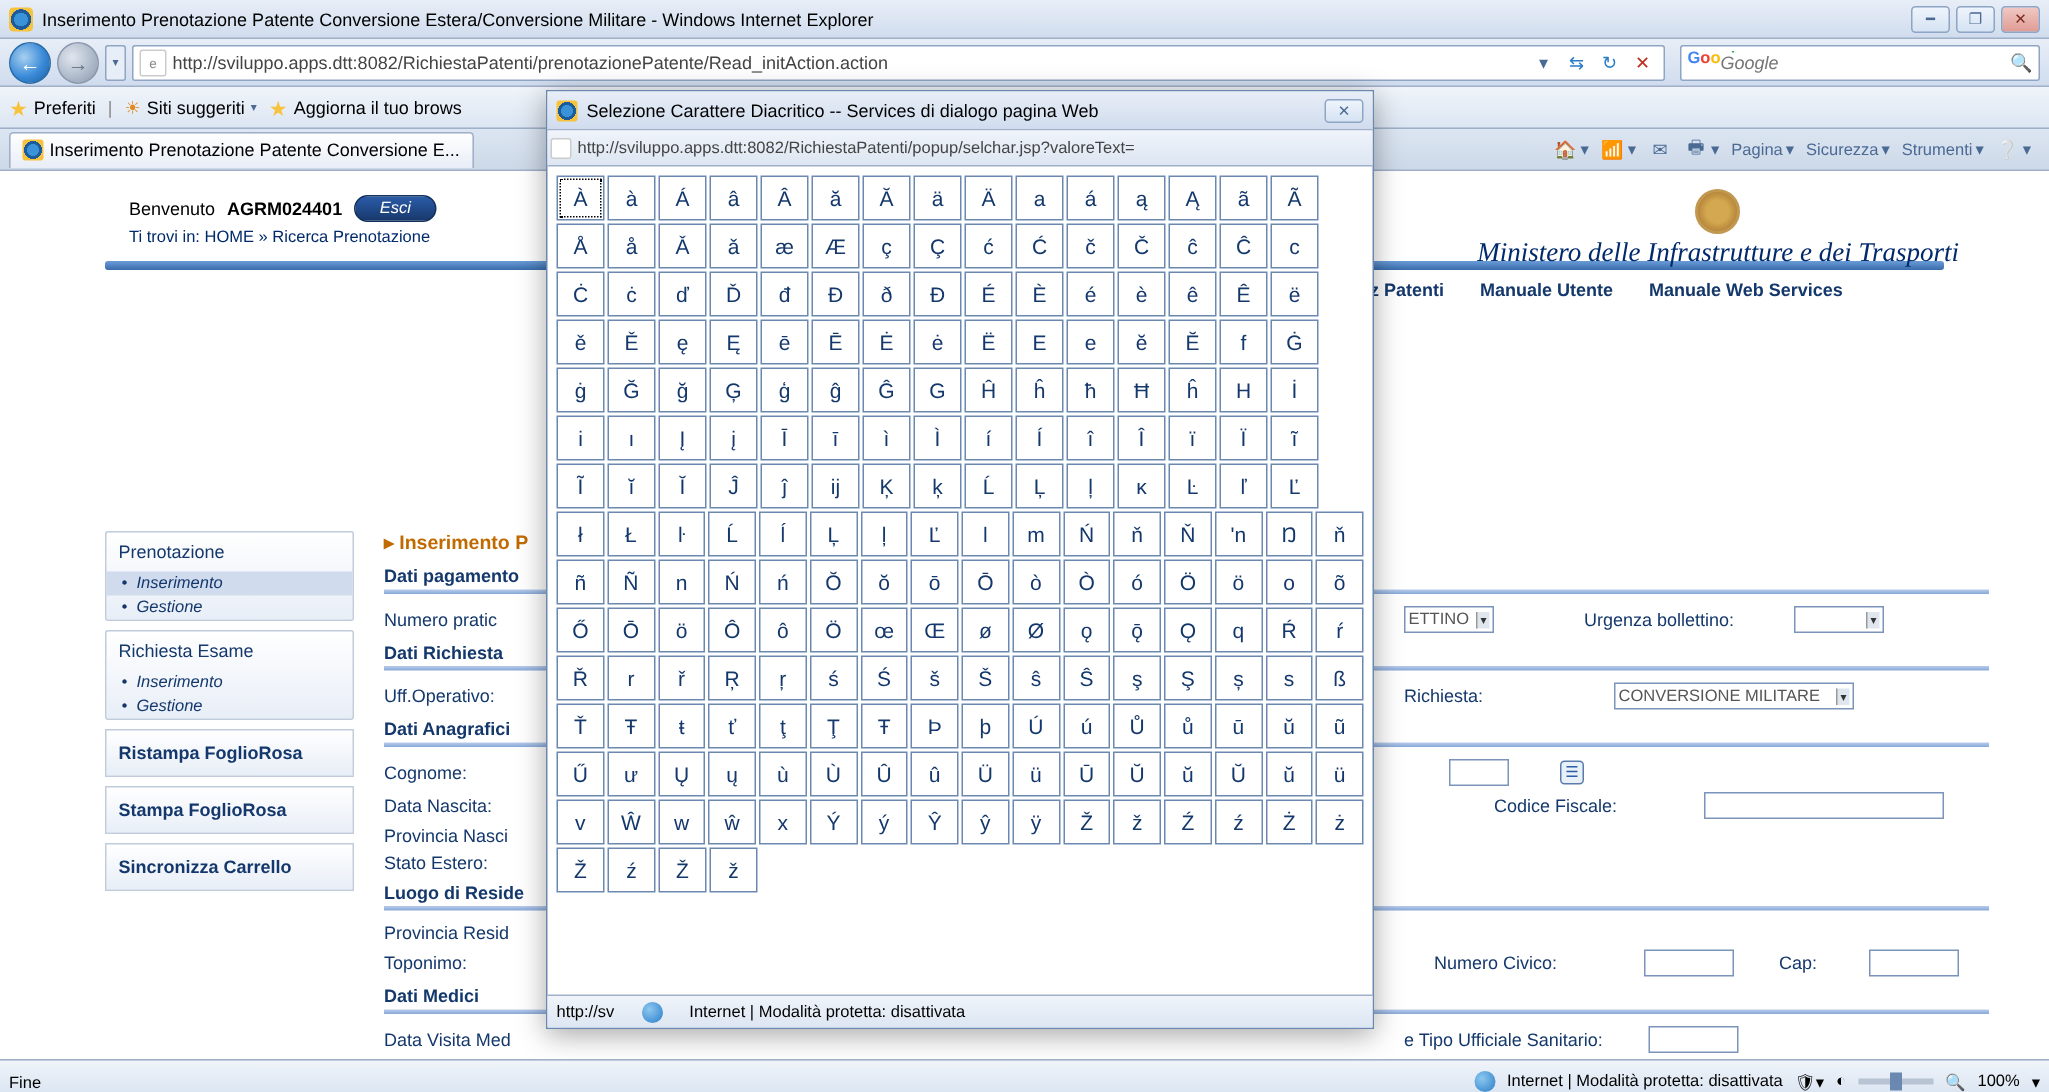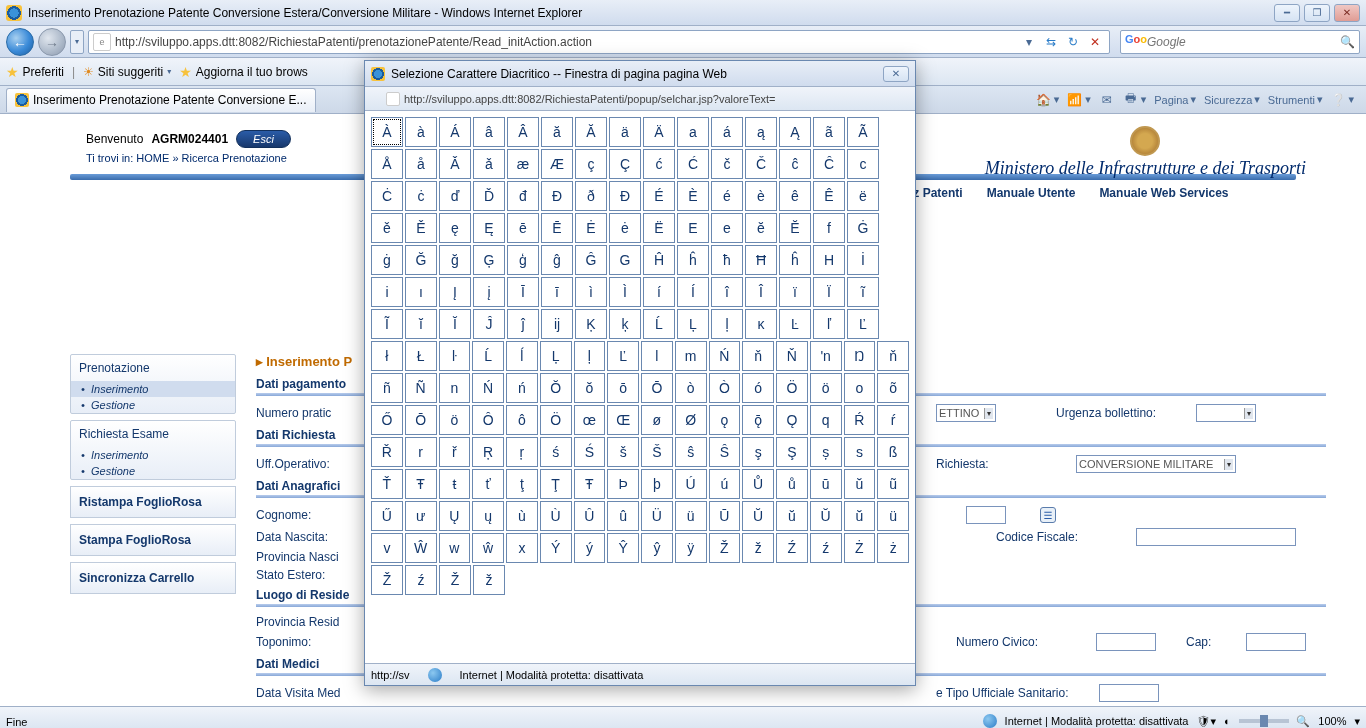--- a/index.html
+++ b/index.html
@@ -81,21 +81,21 @@
 .select { border:1px solid #7a94bc; height:18px; background:#fff; font-size:11px; padding:0 2px; color:#555; display:inline-flex; align-items:center; }
 .select .arr { margin-left:auto; font-size:8px; color:#333; background:#e0e6ee; padding:1px 2px; border-left:1px solid #999; }
 .lookup { width:16px; height:16px; border:1px solid #5a7cac; border-radius:3px; background:#e8f0f8; display:inline-flex; align-items:center; justify-content:center; color:#2a5ca8; font-size:10px; margin-left:4px; }
 
 
 .popup { position:absolute; left:364px; top:60px; width:552px; height:626px; background:#fff; border:1px solid #6a88b0; box-shadow:0 4px 18px rgba(0,0,0,0.35); }
 .popup .p-title { height:26px; background:linear-gradient(#e8eef7,#d0dcee); display:flex; align-items:center; padding:0 6px; border-bottom:1px solid #a0b0c8; }
 .popup .p-title .ie-icon { width:14px; height:14px; background:radial-gradient(circle,#3a92d8 40%,#1c5c9c 41% 60%,#f7c23c 61%); border-radius:2px; margin-right:6px; }
 .popup .p-title .t { flex:1; font-size:12px; }
 .popup .p-title .x { width:26px; height:16px; border:1px solid #8ea5c4; background:linear-gradient(#eef4fc,#d6e3f3); border-radius:3px; display:flex; align-items:center; justify-content:center; font-size:10px; color:#4a6a94; }
-.popup .p-addr { height:24px; background:linear-gradient(#f0f4fa,#dce6f2); display:flex; align-items:center; padding:0 21px; border-bottom:1px solid #a0b0c8; gap:4px; }
+.popup .p-addr { height:24px; background:linear-gradient(#f0f4fa,#dce6f2); display:flex; align-items:center; padding:0 2px; border-bottom:1px solid #a0b0c8; gap:4px; }
 .popup .p-addr .favicon { width:14px; height:14px; background:#fff; border:1px solid #ccc; border-radius:2px; }
 .popup .p-addr span { font-size:11px; color:#444; }
 .char-grid { padding:6px; }
 .char-grid .row { display:flex; gap:2px; margin-bottom:2px; }
 .char-btn { width:32px; height:30px; border:1px solid #6a88b0; background:#fff; display:flex; align-items:center; justify-content:center; font-size:14px; color:#14386c; font-weight:500; cursor:pointer; }
 .char-btn.first { outline:1px dotted #000; outline-offset:-3px; }
 .popup .p-status { position:absolute; bottom:0; left:0; right:0; height:22px; background:linear-gradient(#f0f4fa,#dce6f2); border-top:1px solid #a0b0c8; display:flex; align-items:center; padding:0 6px; gap:18px; font-size:11px; }
 .popup .p-status .globe { width:14px; height:14px; border-radius:50%; background:radial-gradient(circle at 35% 35%,#8cc8f0,#2a7cc8); }
 
 
@@ -284,21 +284,21 @@
       <span style="margin-left:540px" class="label">e Tipo Ufficiale Sanitario:</span>
       <input class="tinput w60" style="">
     </div>
 
   </div>
 </div>
 
 <div class="popup">
   <div class="p-title">
     <div class="ie-icon"></div>
-    <div class="t">Selezione Carattere Diacritico -- Finestra di pagina pagina Web</div>
+    <div class="t">Selezione Carattere Diacritico -- Services di dialogo pagina Web</div>
     <div class="x">✕</div>
   </div>
   <div class="p-addr">
     <div class="favicon"></div>
     <span>http://sviluppo.apps.dtt:8082/RichiestaPatenti/popup/selchar.jsp?valoreText=</span>
   </div>
   <div class="char-grid" id="char-grid">
       <div class="row">
         <div class="char-btn first">À</div>
         <div class="char-btn">à</div>

